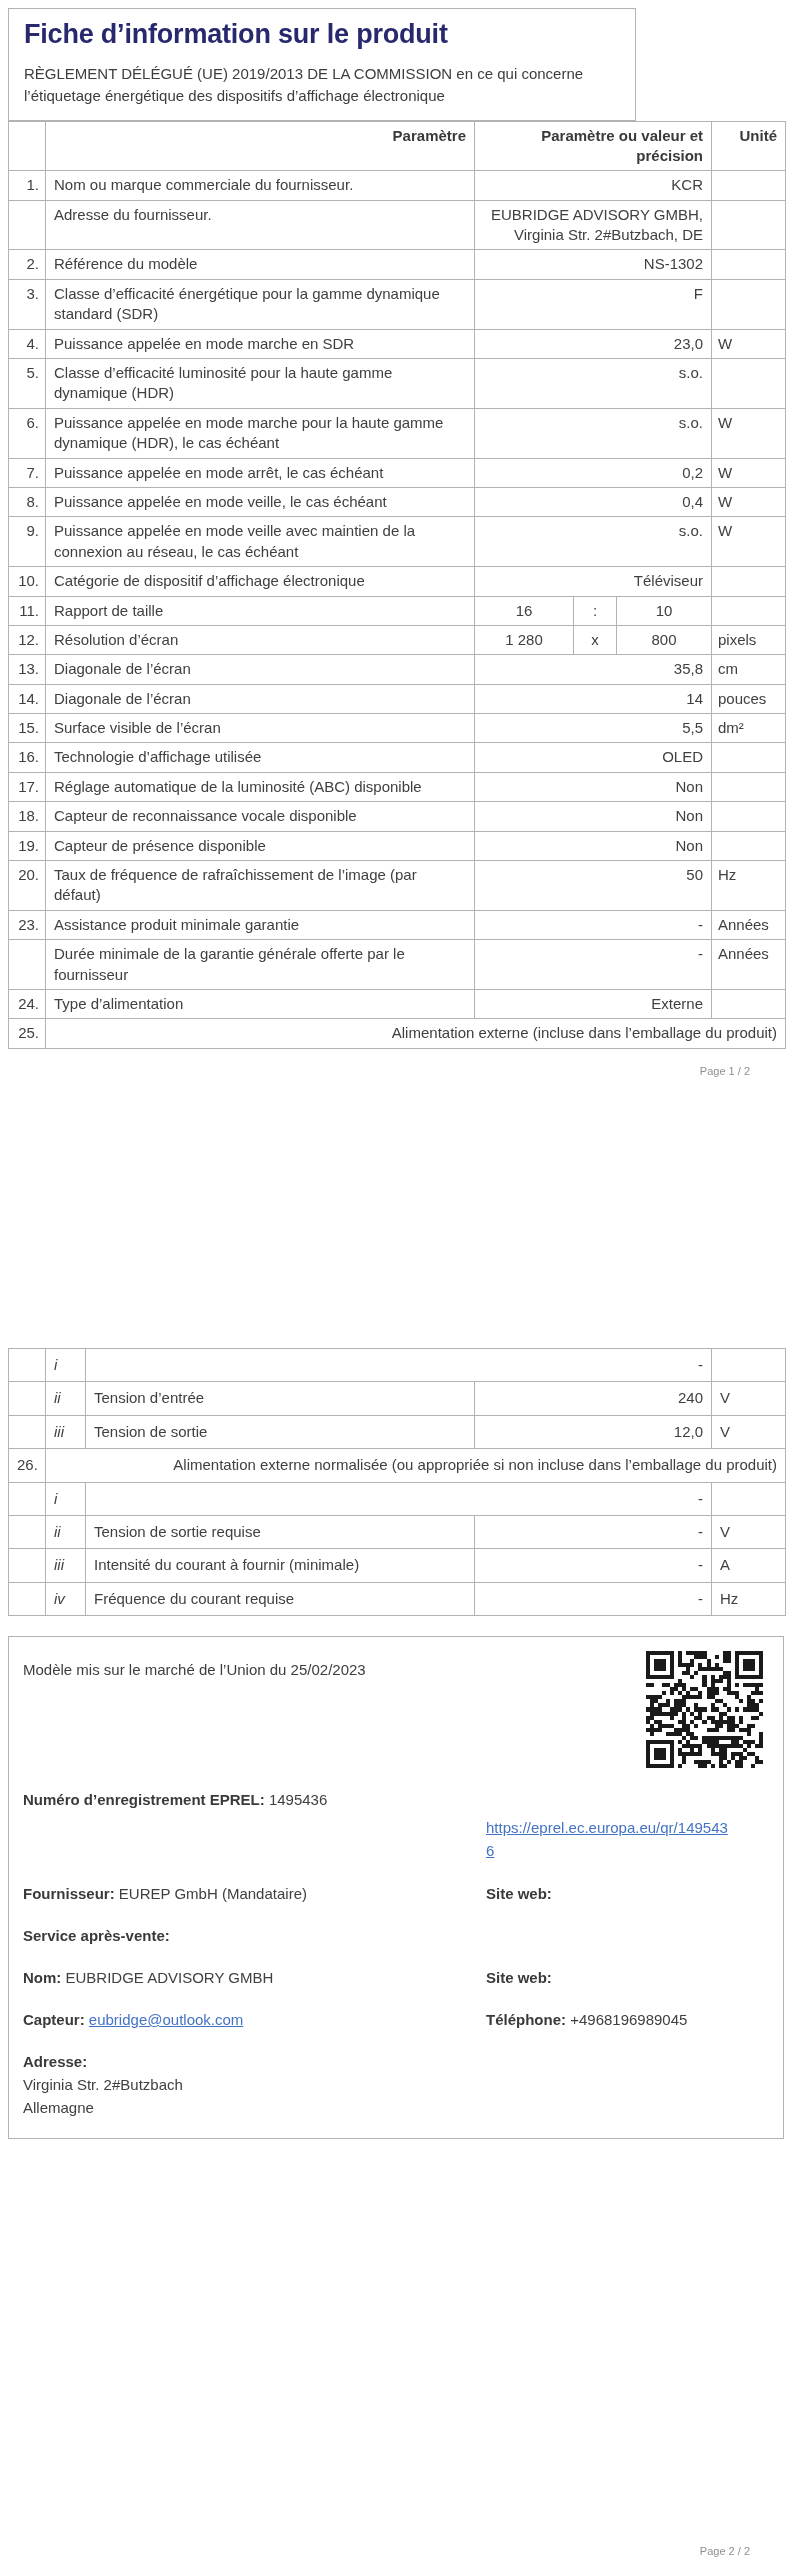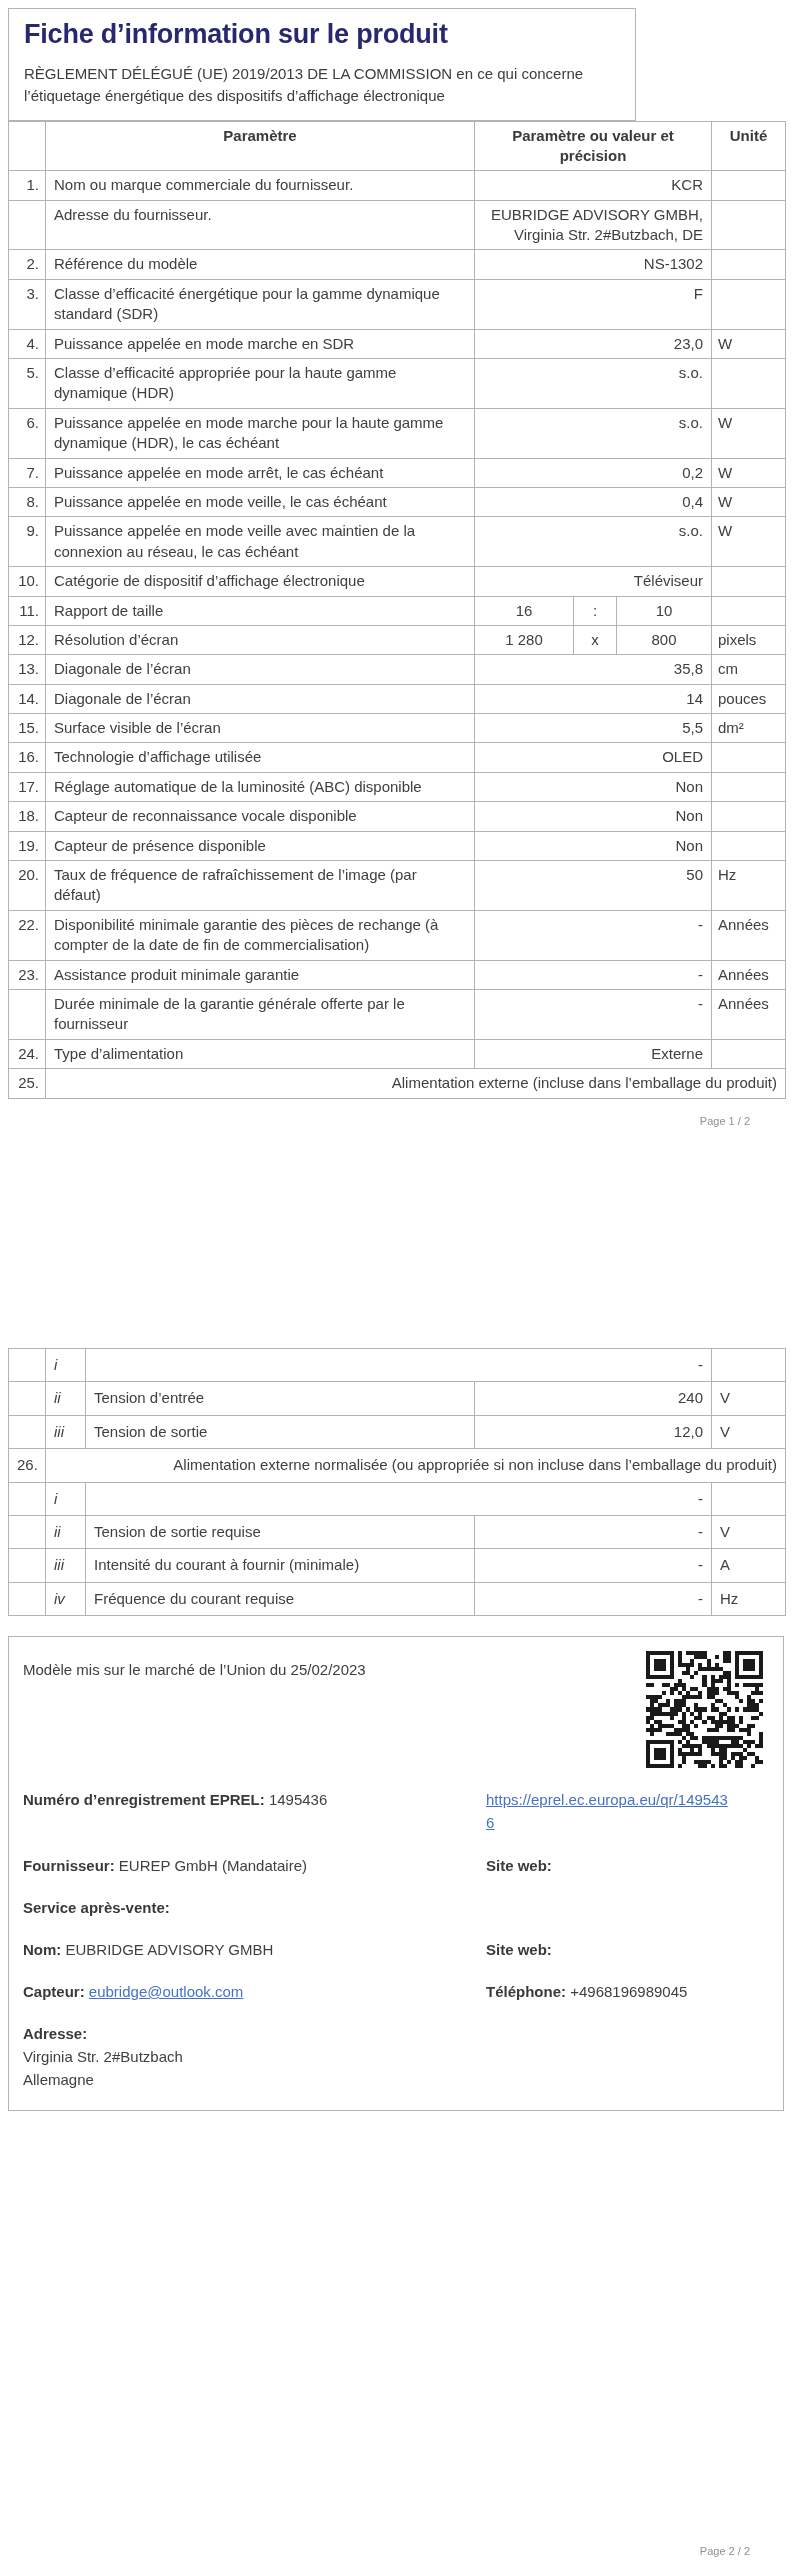--- a/index.html
+++ b/index.html
@@ -12,21 +12,21 @@
   .sheet{position:absolute;top:8px;left:8px;width:776px;}
 
   
   .header-box{border:1px solid #b3b3b3;box-sizing:border-box;width:628px;padding:8px 15px 13px;background:#fff;}
   .title{color:#28286e;font-size:27px;font-weight:bold;margin:2px 0 13px;letter-spacing:-0.2px;}
   .subtitle{font-size:15px;color:#3d3d3d;line-height:1.45;max-width:734px;}
 
   
   table{border-collapse:collapse;table-layout:fixed;width:776px;font-size:15px;background:#fff;}
   td,th{border:1px solid #b3b3b3;padding:4px 8px;vertical-align:top;line-height:1.36;color:#404040;}
-  th{font-weight:bold;text-align:center;color:#3a3a3a;}
+  th{font-weight:bold;text-align:right;color:#3a3a3a;}
   td.num{text-align:right;padding-right:6px;padding-left:2px;color:#404040;}
   td.letter{font-style:italic;padding-left:8px;}
   td.val-right{text-align:right;}
   td.val-left{text-align:right;}
   td.unit{padding-left:6px;}
   .ratio{display:flex;margin:-4px -8px;}
   .ratio span{display:block;padding:4px 0;text-align:center;}
   .ratio .a{flex:0 0 98px;}
   .ratio .b{flex:0 0 42px;border-left:1px solid #b3b3b3;border-right:1px solid #b3b3b3;}
   .ratio .c{flex:1;}
@@ -39,21 +39,21 @@
   .model-box{border:1px solid #b3b3b3;box-sizing:border-box;width:776px;margin-top:20px;
              padding:14px 14px 20px;min-height:473px;background:#fff;}
   .model-top{display:flex;justify-content:space-between;align-items:flex-start;}
   .market-line{margin-top:10px;color:#3d3d3d;}
   .qr-wrap{margin:0 6px 0 0;line-height:0;}
   .info-row{display:flex;margin-top:21px;line-height:1.4;}
   .info-left{width:463px;}
   .info-right{flex:1;}
   .lbl{font-weight:bold;color:#3a3a3a;}
   .link{color:#4472c4;text-decoration:underline;}
-  .eprel-link{display:inline-block;width:249px;word-break:break-all;line-height:1.5;}
+  .eprel-link{display:inline-block;width:249px;word-break:break-all;line-height:1.5;margin-top:28px;}
   .addr-line{margin-top:2px;}
   .page2-footer{position:absolute;top:2545px;right:42px;font-size:11px;color:#8f8f8f;}
 </style>
 </head>
 <body>
 
 <div class="sheet">
 
   <div class="header-box">
     <div class="title">Fiche d’information sur le produit</div>
@@ -101,21 +101,21 @@
           <td class="unit"></td>
         </tr>
         <tr>
           <td class="num">4.</td>
           <td>Puissance appelée en mode marche en SDR</td>
           <td class="val-right">23,0</td>
           <td class="unit">W</td>
         </tr>
         <tr>
           <td class="num">5.</td>
-          <td>Classe d’efficacité appropriée pour la haute gamme dynamique (HDR)</td>
+          <td>Classe d’efficacité luminosité pour la haute gamme dynamique (HDR)</td>
           <td class="val-left">s.o.</td>
           <td class="unit"></td>
         </tr>
         <tr>
           <td class="num">6.</td>
           <td>Puissance appelée en mode marche pour la haute gamme dynamique (HDR), le cas échéant</td>
           <td class="val-right">s.o.</td>
           <td class="unit">W</td>
         </tr>
         <tr>
@@ -206,26 +206,20 @@
           <td class="num">19.</td>
           <td>Capteur de présence disponible</td>
           <td class="val-right">Non</td>
           <td class="unit"></td>
         </tr>
         <tr>
           <td class="num">20.</td>
           <td>Taux de fréquence de rafraîchissement de l’image (par défaut)</td>
           <td class="val-right">50</td>
           <td class="unit">Hz</td>
-        </tr>
-        <tr>
-          <td class="num">22.</td>
-          <td>Disponibilité minimale garantie des pièces de rechange (à compter de la date de fin de commercialisation)</td>
-          <td class="val-right">-</td>
-          <td class="unit">Années</td>
         </tr>
         <tr>
           <td class="num">23.</td>
           <td>Assistance produit minimale garantie</td>
           <td class="val-right">-</td>
           <td class="unit">Années</td>
         </tr>
         <tr>
           <td class="num"></td>
           <td>Durée minimale de la garantie générale offerte par le fournisseur</td>

